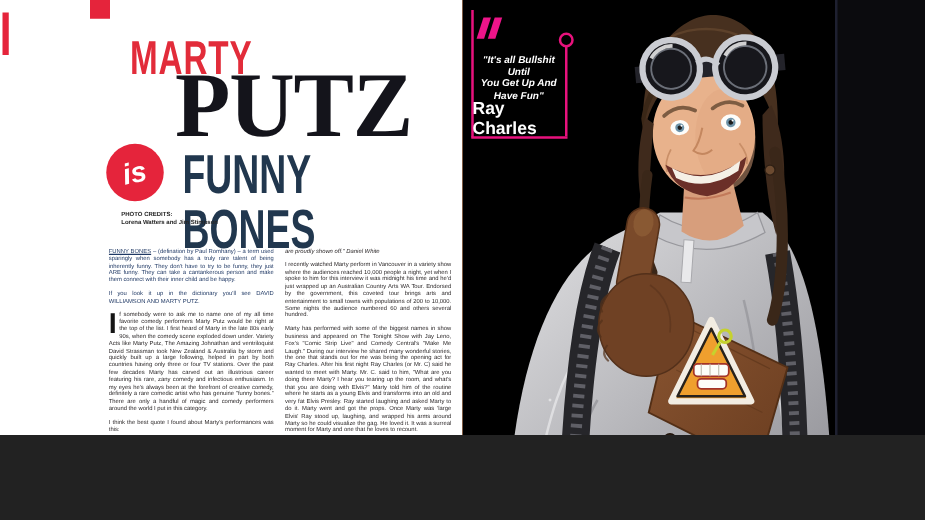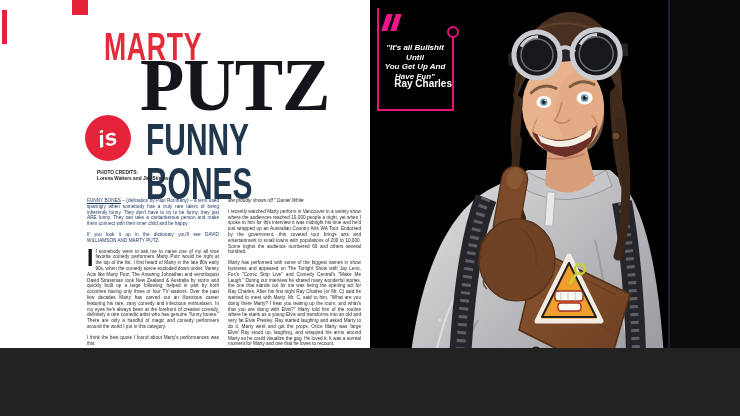--- a/index.html
+++ b/index.html
@@ -47,22 +47,22 @@
   .qb-left{left:7px;top:8px;width:2px;height:102px;}
   .qb-bottom{left:7px;top:109px;width:77px;height:2px;}
   .qb-right{left:82px;top:36px;width:2px;height:73px;}
   .qb-circle{position:absolute;left:77px;top:26px;width:8px;height:8px;border:2px solid #e8127d;
     border-radius:50%;background:#000;}
   .qmarks{position:absolute;left:14px;top:14px;width:30px;height:18px;}
   .qmarks i{display:inline-block;width:6px;height:17px;background:#ee1489;
     transform:skewX(-18deg);margin-right:3px;}
   .quote-text{position:absolute;left:8px;top:43px;width:74px;text-align:center;color:#fff;
     font-style:italic;font-weight:bold;font-size:8px;line-height:9.5px;}
-  .quote-attr{position:absolute;left:8px;top:78px;width:74px;text-align:right;color:#fff;
-    font-weight:bold;font-size:10px;}
+  .quote-attr{position:absolute;left:8px;top:78px;width:74px;text-align:left;color:#fff;
+    font-weight:bold;font-size:14px;}
   .photo-svg{position:absolute;left:0;top:0;}
 </style>
 </head>
 <body>
 
 <div id="stage">
 
   <div id="left-page">
     <div class="red-square"></div>
     <div class="red-bar"></div>

